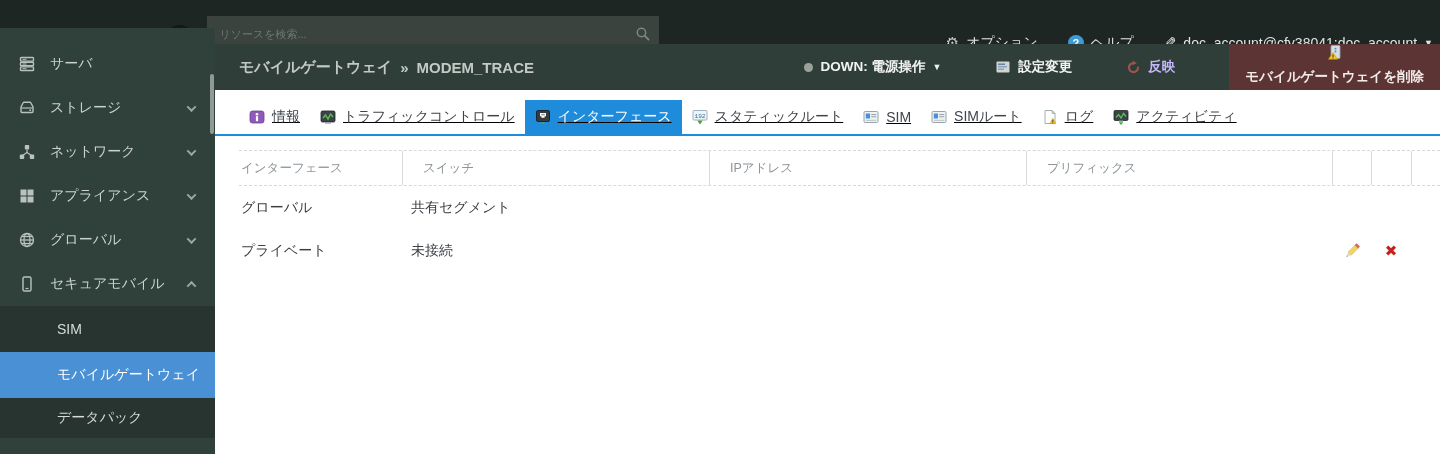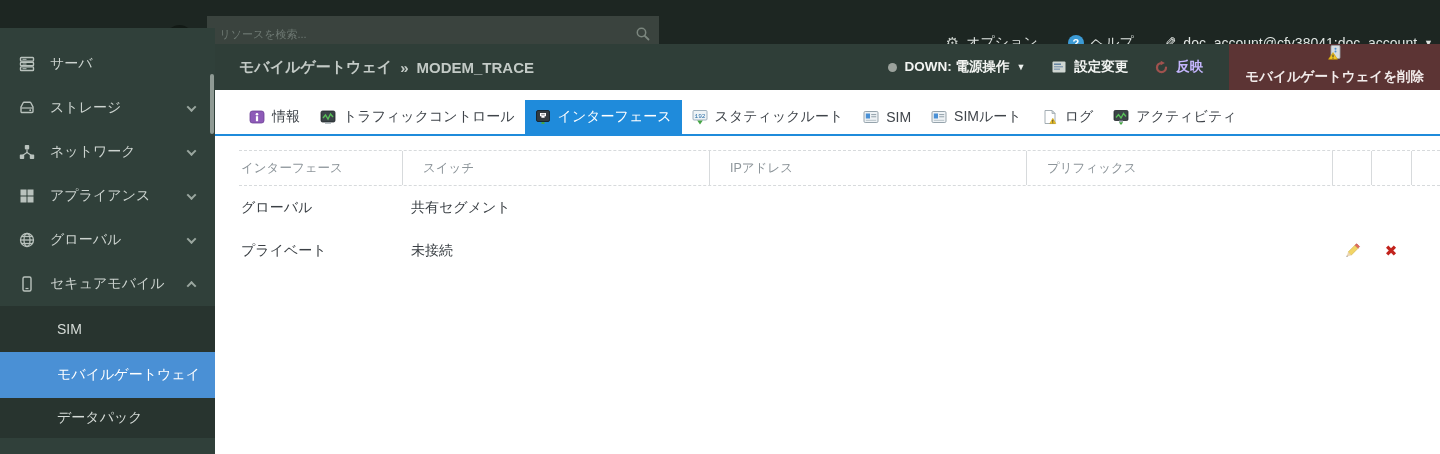--- a/index.html
+++ b/index.html
@@ -43,33 +43,33 @@
   .subnav-item.selected { background:var(--selected-item,#4a90d5); color:#fff; }
   .subnav-item:last-child { height:40px; }
   .side-scroll-thumb { position:absolute; right:1px; top:46px; width:4px; height:60px;
                        background:#8f9a94; border-radius:2px; }
 
   
   .main { position:absolute; left:215px; top:44px; right:0; bottom:0; background:#fff; }
 
   .page-header { height:46px; background:#2f3e38; display:flex; align-items:center; padding-left:24px; }
   .breadcrumb { font-size:15px; font-weight:bold; color:#c3cac6; display:flex; gap:8px; align-items:center; }
-  .hdr-right { margin-left:auto; display:flex; align-items:center; height:100%; }
+  .hdr-right { margin-left:auto; display:flex; align-items:center; height:100%;gap:28px; }
   .hdr-ctl { display:flex; align-items:center; gap:7px; color:#f2f4f2; font-size:13.5px;
              font-weight:bold; margin-right:26px; cursor:pointer; white-space:nowrap; }
   .status-dot { width:9px; height:9px; border-radius:50%; background:var(--status-down-dot,#9ba29c); }
   .hdr-ctl .caret { color:#eef2ef; }
   .hdr-ctl.disabled { color:#c4b5fd; cursor:default; }
   .delete-btn { height:100%; background:var(--delete-button-bg,#5c3434); border:none; color:#f2eceb;
                 font-size:13.5px; font-weight:bold; display:flex; align-items:center; gap:8px;
                 padding:0 16px; margin-right:0; cursor:pointer;
                 font-family:"Liberation Sans","DejaVu Sans",sans-serif; white-space:nowrap;flex-direction:column; }
 
   .tabbar { display:flex; align-items:flex-end; padding:10px 0 0 24px;
-            border-bottom:2px solid var(--accent,#1f8bdb); }
+            border-bottom:2px solid var(--accent,#1f8bdb);text-decoration:underline; }
   .tab { height:34px; display:inline-flex; align-items:center; gap:7px; padding:0 10px;
          font-size:14px; color:#3f444a; cursor:pointer; white-space:nowrap; }
   .tab.active { background:var(--accent,#1f8bdb); color:#fff; }
   .tab svg { flex:0 0 16px; }
 
   .iface-table { margin:14px 0 0 24px; width:1201px; font-size:14px; color:#3b4045; }
   .thead { display:flex; height:36px; align-items:stretch; color:#8d959a; font-size:12.5px;
            border-top:1px dashed #d7dadc; border-bottom:1px dashed #d7dadc; }
   .th { display:flex; align-items:center; padding-left:20px; }
   .th + .th { border-left:1px solid #d7dadc; }

